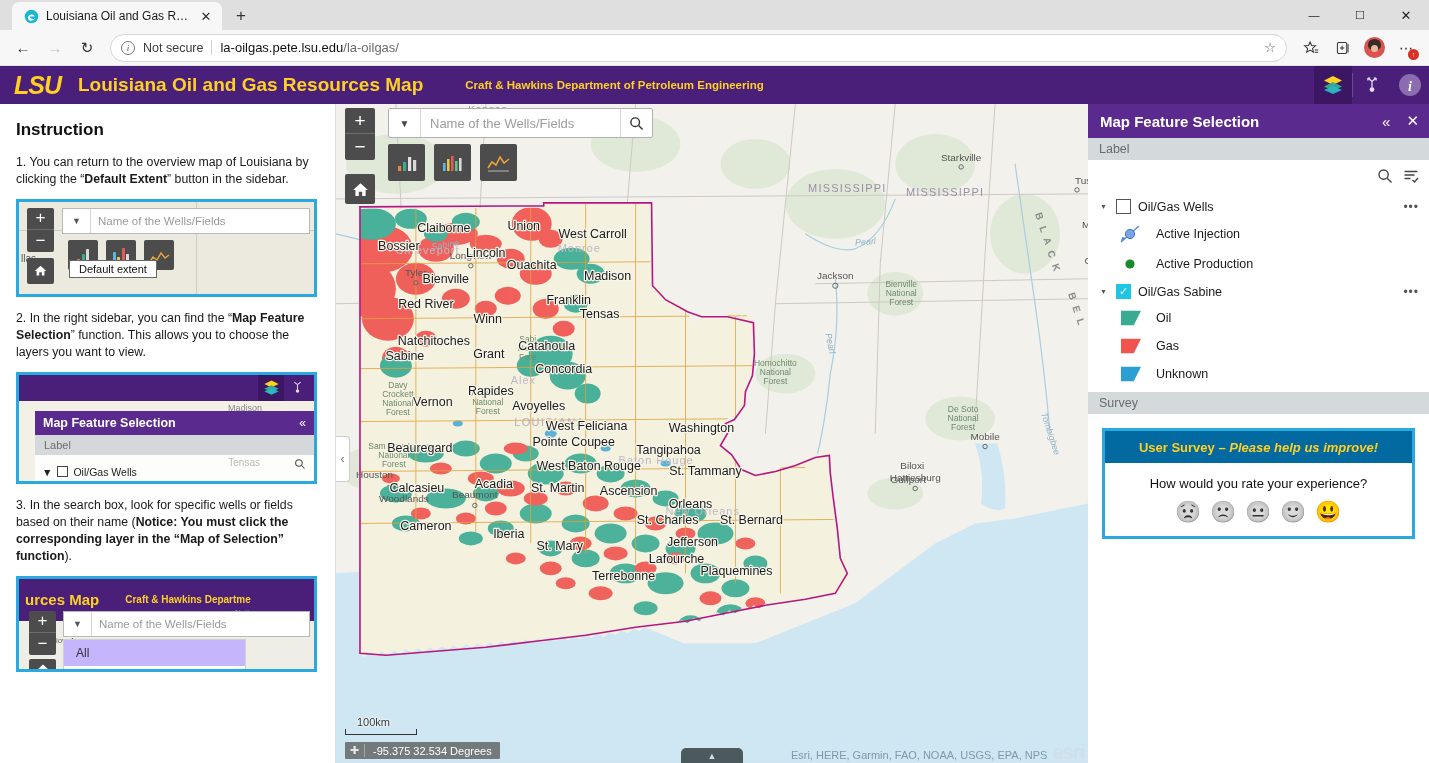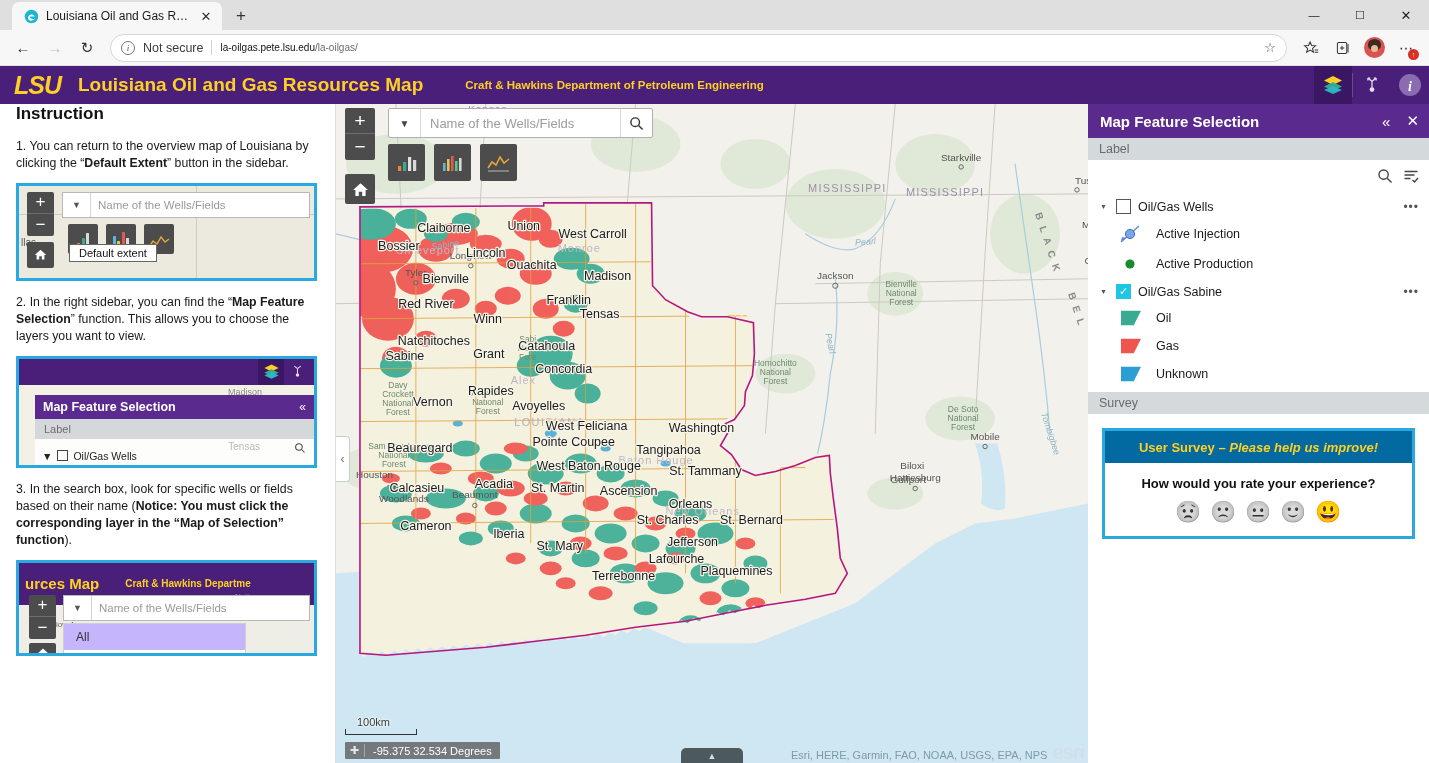--- a/index.html
+++ b/index.html
@@ -64,21 +64,21 @@
     padding:0 10px; margin:0 6px; gap:8px;
   }
   .omnibox .info-circle {
     width:14px; height:14px; border:1.2px solid #777; border-radius:50%;
     display:flex; align-items:center; justify-content:center;
     font-size:9px; color:#555; font-style:italic; font-family:"Liberation Serif", serif;
     flex:0 0 14px;
   }
   .notsecure { font-size:12.5px; color:#3b3b3b; white-space:nowrap; }
   .url-sep { width:1px; height:15px; background:#d0d0d0; }
-  .url-text { font-size:10px; color:#6b6b6b; white-space:nowrap; }
+  .url-text { font-size:13px; color:#6b6b6b; white-space:nowrap; }
   .url-text b { color:#111; font-weight:400; }
   .omni-star { margin-left:auto; color:#555; font-size:13px; }
   .tb-icon {
     width:30px; height:30px; display:flex; align-items:center;
     justify-content:center; color:#2b2b2b; font-size:14px; border-radius:4px;
   }
   .avatar-pic {
     width:21px; height:21px; border-radius:50%; overflow:hidden;
     background:#d9534f; position:relative;
   }
@@ -127,21 +127,21 @@
 
   
   .app-body {
     position:absolute; top:104px; left:0; right:0; bottom:0;
     display:flex;
   }
 
   
   .instr-panel {
     width:336px; flex:0 0 336px; background:#fff; overflow:hidden;
-    padding:0 18px 0 16px; position:relative;
+    padding:16px 18px 0 16px; position:relative;
     border-right:1px solid #ddd;
   }
   .instr-title { font-size:17px; font-weight:bold; color:#111; margin:0 0 14px 0; }
   .instr-p { font-size:12.3px; color:#1a1a1a; line-height:1.38; margin:0 0 11px 0; }
   .instr-p b { font-weight:bold; }
   .thumb {
     border:3px solid #2aa8e0; margin-bottom:13px; position:relative;
     overflow:hidden; background:#efeee6;
   }
   .thumb-1 { height:98px; }
@@ -394,21 +394,21 @@
   }
 
   .survey-area { padding:14px 14px 0 14px; }
   .survey-card { border:3px solid #2aa8e0; background:#fff; }
   .survey-hdr {
     background:#0369a1; padding:7px 8px; text-align:center;
   }
   .survey-hdr .s1 { font-size:13px; color:#FDD023; font-weight:bold; }
   .survey-hdr .s2 { font-size:13px; color:#FDD023; font-weight:bold; font-style:italic; }
   .survey-body { padding:13px 10px 14px 10px; text-align:center; }
-  .survey-q { font-size:13px; color:#111; font-weight:bold; margin-bottom:10px; }
+  .survey-q { font-size:13px; color:#111; font-weight:normal; margin-bottom:10px; }
   .survey-faces { display:flex; justify-content:center; gap:9px; }
   .survey-faces span { font-size:21px; line-height:1; }
 </style>
 </head>
 <body>
 
 <div class="browser-tabstrip">
   <div class="tab">
     <span class="tab-favicon">
       <svg width="15" height="15" viewBox="0 0 16 16">

